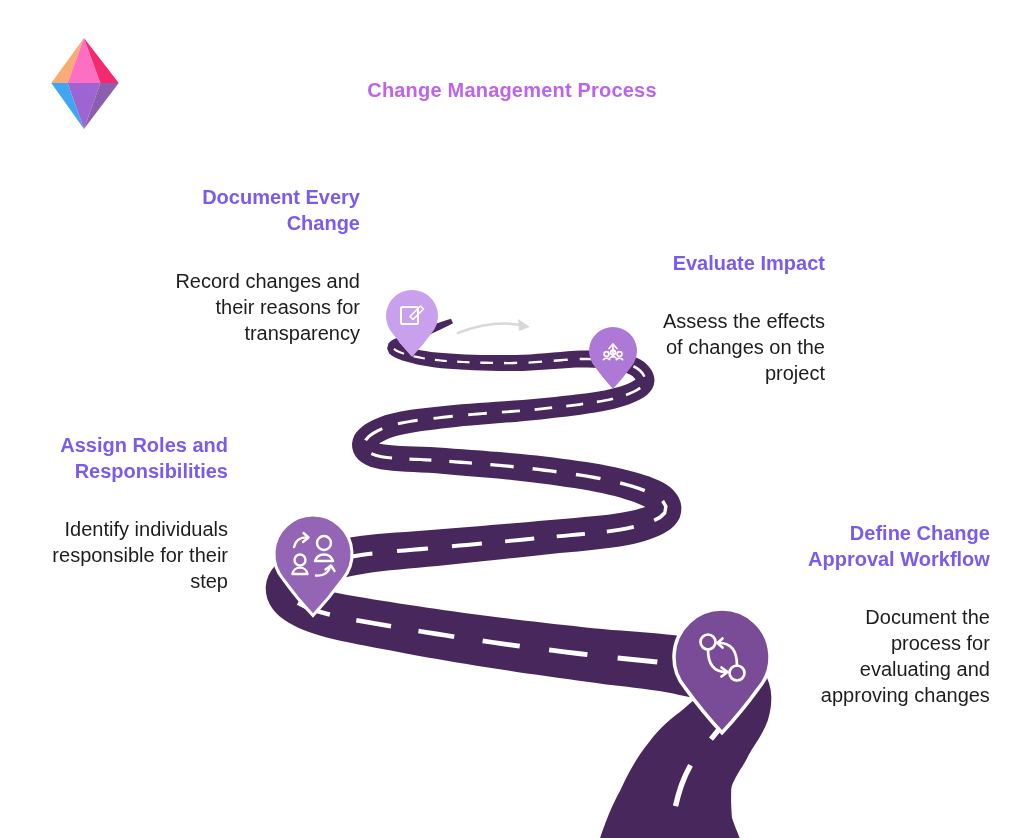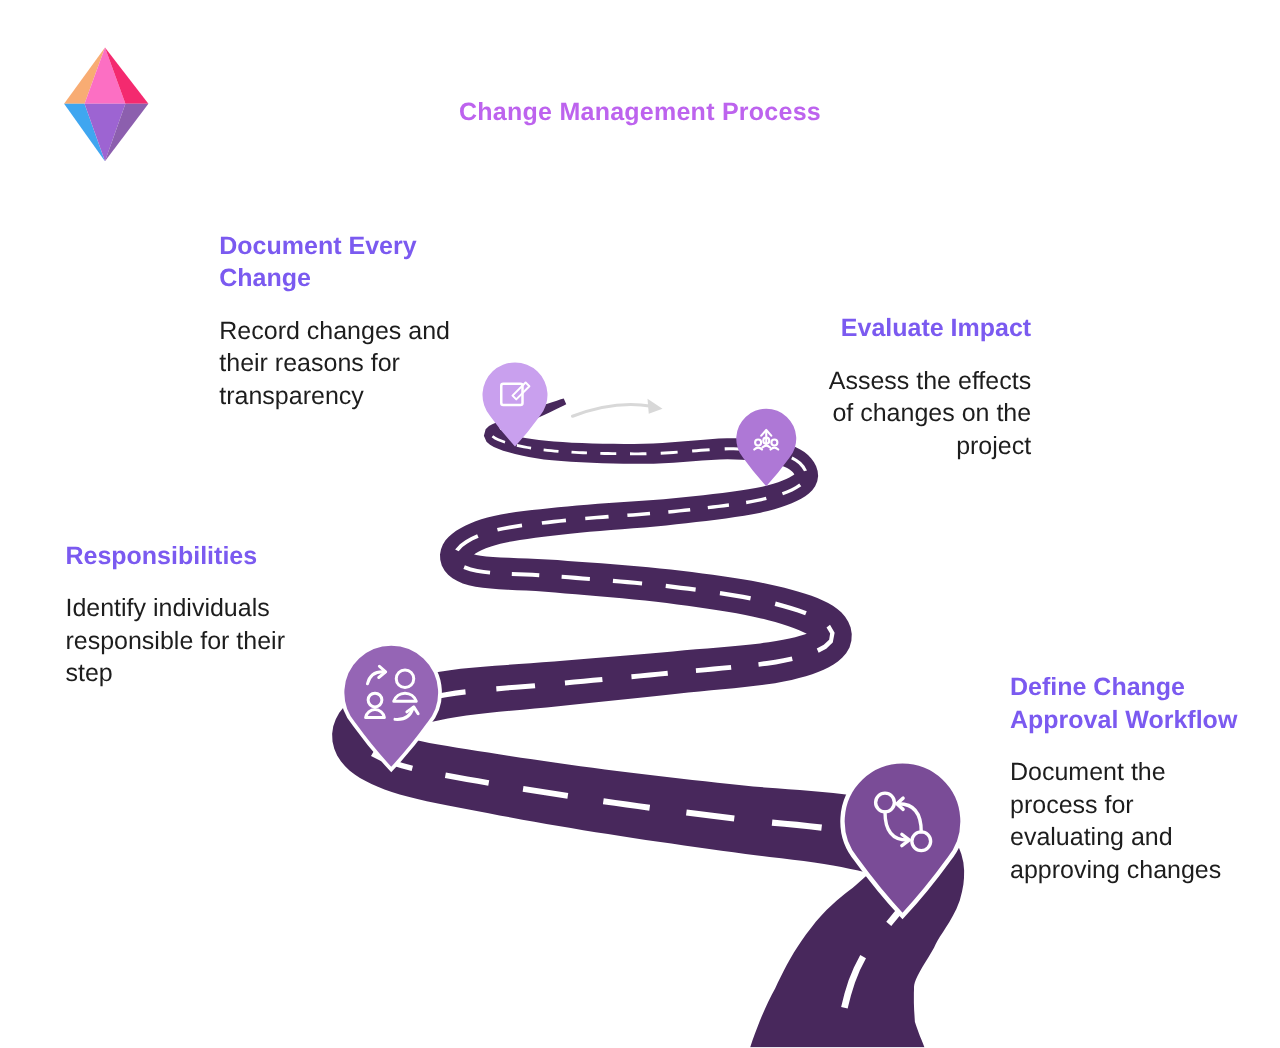--- a/index.html
+++ b/index.html
@@ -12,31 +12,31 @@
     font-size:20px;font-weight:bold;letter-spacing:.2px;
     color:var(--title,#bd63ee);
   }
   .scene{position:absolute;left:0;top:0;width:1024px;height:838px;}
   .logo{position:absolute;left:50px;top:37px;width:70px;height:93px;}
   .step{position:absolute;}
   .step-heading div{
     font-size:20px;line-height:26px;font-weight:bold;white-space:nowrap;
     color:var(--heading,#7b5af0);
   }
-  .step-body{margin-top:16px;}
+  .step-body{margin-top:32px;}
   .step-body div{
     font-size:20px;line-height:26px;white-space:nowrap;
     color:var(--body,#1d1d1d);
   }
-  .align-right{text-align:left;}
+  .align-right{text-align:right;}
   .align-left{text-align:left;}
   #step-1{right:664px;top:184px;}
   #step-2{left:663px;top:250px;text-align:right;}
   #step-3{right:796px;top:432px;}
-  #step-4{left:808px;top:537px;}
+  #step-4{left:808px;top:520px;text-align:right;}
 </style>
 </head>
 <body>
 
 <div class="canvas">
 
   <svg class="logo" viewBox="0 0 68 91" aria-hidden="true">
     <polygon points="33,1 1,45 17,45" fill="#f8ac73"></polygon>
     <polygon points="33,1 17,45 49,45" fill="#fc6fc3"></polygon>
     <polygon points="33,1 49,45 67,45" fill="#f42a6f"></polygon>
@@ -168,20 +168,21 @@
     </div>
     <div class="step-body">
       <div>Assess the effects</div>
       <div>of changes on the</div>
       <div>project</div>
     </div>
   </div>
 
   <div class="step align-right" id="step-3">
     <div class="step-heading">
+      <div>Assign Roles and</div>
       <div>Responsibilities</div>
     </div>
     <div class="step-body">
       <div>Identify individuals</div>
       <div>responsible for their</div>
       <div>step</div>
     </div>
   </div>
 
   <div class="step align-left" id="step-4">

